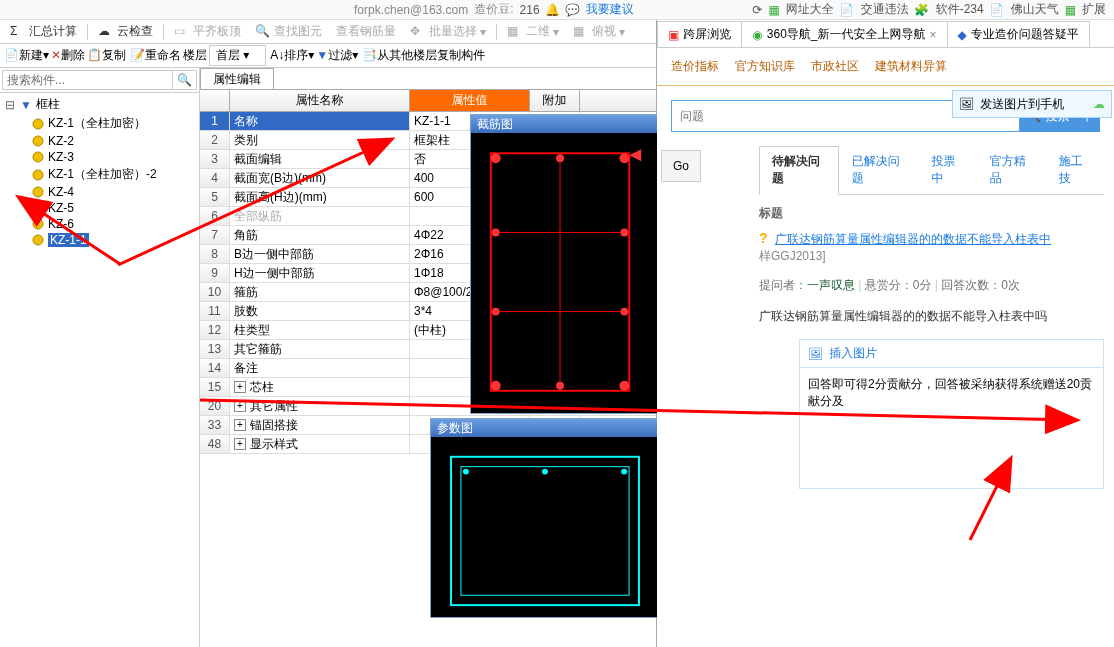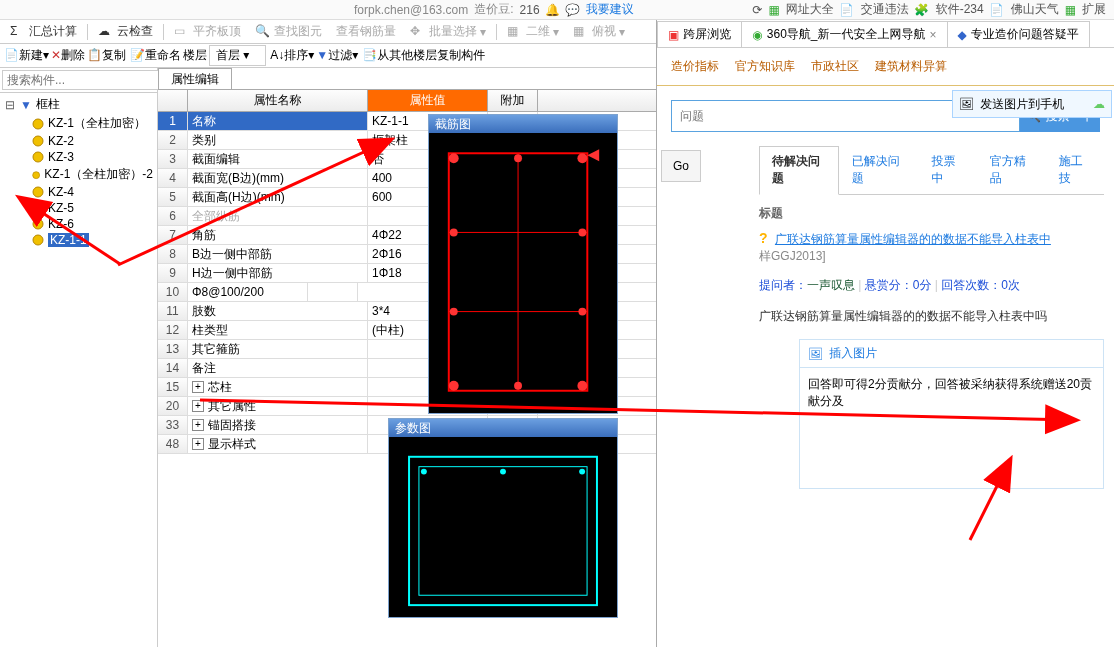--- a/index.html
+++ b/index.html
@@ -20,21 +20,21 @@
 .toolbar .btn { display:flex; align-items:center; gap:3px; padding:2px 6px; color:#333; cursor:pointer; }
 .toolbar .btn.disabled { color:#aaa; }
 .toolbar .sep { width:1px; height:16px; background:#ccc; margin:0 2px; }
 .ticon { width:16px; height:16px; display:inline-block; }
 
 
 .toolbar2 { height:24px; border-bottom:1px solid #ccc; display:flex; align-items:center; padding:0 4px; gap:2px; }
 
 
 .left-body { flex:1; display:flex; min-height:0; }
-.tree-col { width:158px; border-right:1px solid #ccc; display:flex; flex-direction:column; }
+.tree-col { width:200px; border-right:1px solid #ccc; display:flex; flex-direction:column; }
 .search-row { display:flex; border-bottom:1px solid #ccc; padding:2px; }
 .search-row input { flex:1; border:1px solid #ccc; height:20px; padding:0 4px; color:#888; }
 .search-row .sbtn { width:24px; height:20px; border:1px solid #ccc; border-left:none; display:flex; align-items:center; justify-content:center; cursor:pointer; }
 
 .tree { flex:1; overflow:auto; padding:2px; }
 .tree-item { display:flex; align-items:center; gap:4px; padding:1px 2px; cursor:pointer; white-space:nowrap; }
 .tree-item .exp { width:12px; text-align:center; color:#666; }
 .tree-item .nico { width:12px; height:12px; }
 .tree-item.sel span.lbl { background:#316ac5; color:#fff; padding:0 2px; }
 .children { padding-left:28px; }
@@ -87,21 +87,21 @@
 
 .q-list { padding:10px 10px 10px 50px; }
 .thead { color:#666; font-weight:bold; margin-bottom:8px; }
 .q-item { margin-bottom:10px; }
 .q-item .qlink { color:#1e7be0; text-decoration:underline; }
 .q-item .meta { color:#b85c00; margin-left:8px; }
 .q-item .meta2 { color:#888; margin-left:6px; }
 .q-item .qicon { color:#ffb400; font-weight:bold; margin-right:4px; font-size:14px; }
 
 .q-detail { margin-top:8px; color:#888; padding:4px 0; }
-.q-detail .k { color:#1d4ed8; }
+.q-detail .k { color:#737373; }
 .q-detail .kv { color:#14532d;margin-top:16px; }
 .q-text { margin-top:10px; color:#333; }
 
 .answer-box { margin:14px 0 0 40px; border:1px solid #cde3f5; }
 .answer-box .ah { height:28px; border-bottom:1px solid #cde3f5; display:flex; align-items:center; padding:0 8px; gap:6px; color:#1e7be0; }
 .answer-box .abody { height:120px; padding:8px; color:#000000; }
 
 
 .overlay { position:absolute; inset:0; pointer-events:none; }
 
@@ -320,20 +320,21 @@
                 <div class="gc att"></div>
               </div>
               <div class="grow">
                 <div class="gc num">9</div>
                 <div class="gc name">H边一侧中部筋</div>
                 <div class="gc val">1Φ18</div>
                 <div class="gc att"></div>
               </div>
               <div class="grow">
                 <div class="gc num">10</div>
+                <div class="gc name">箍筋</div>
                 <div class="gc val">Φ8@100/200</div>
                 <div class="gc att"></div>
               </div>
               <div class="grow">
                 <div class="gc num">11</div>
                 <div class="gc name">肢数</div>
                 <div class="gc val">3*4</div>
                 <div class="gc att"></div>
               </div>
               <div class="grow">

